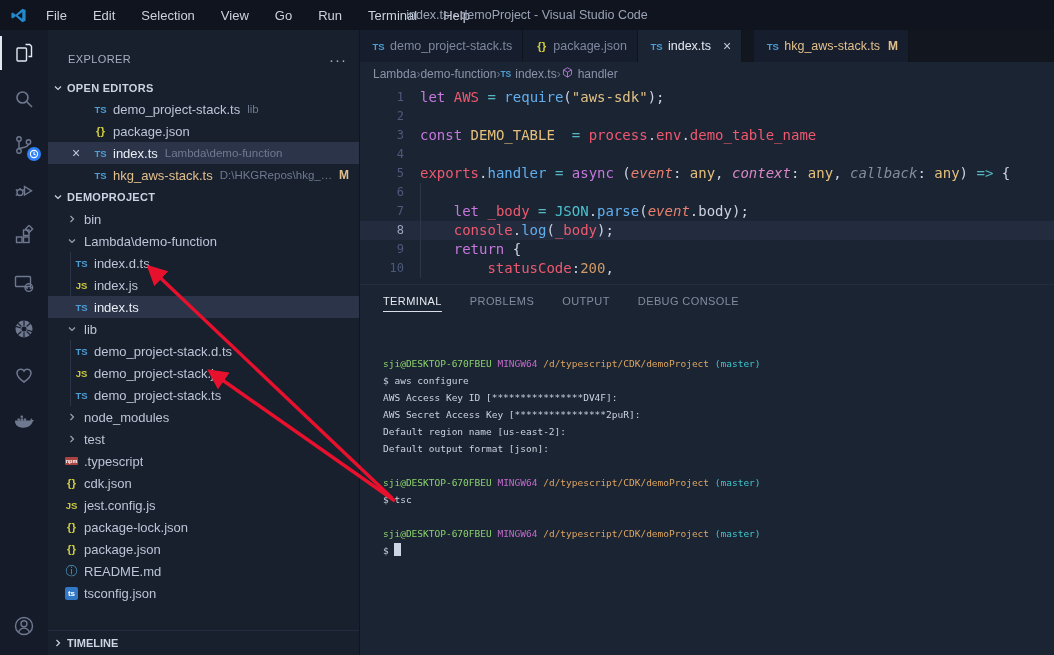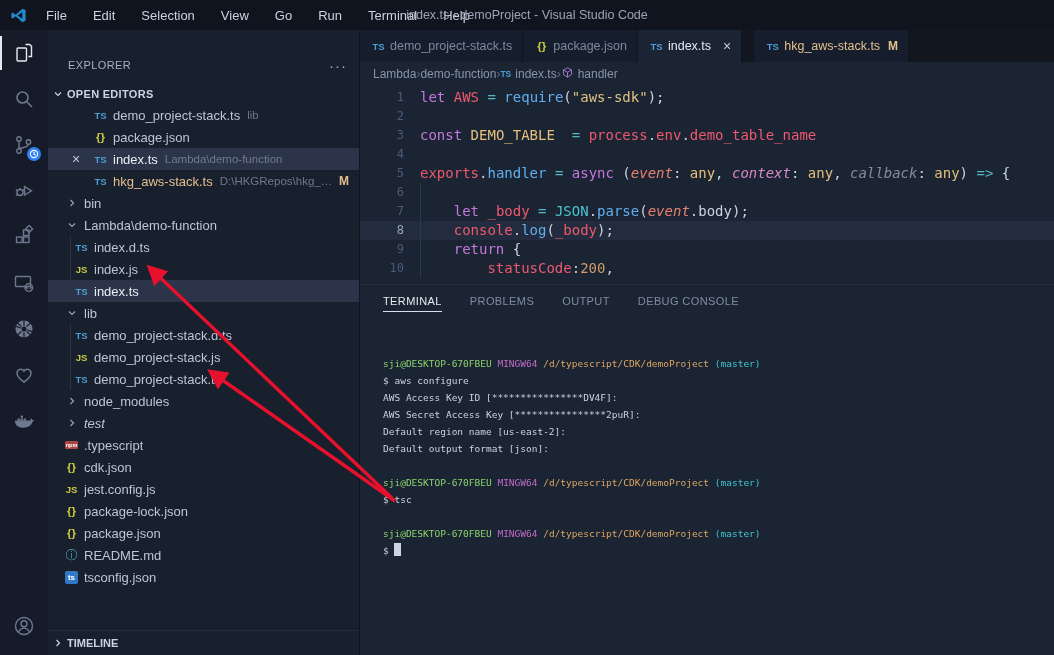--- a/index.html
+++ b/index.html
@@ -24,21 +24,21 @@
   .act-item.active{color:#e4e8f1;}
   .act-item.active::before{content:"";position:absolute;left:0;top:6px;bottom:6px;width:2px;background:#e4e8f1;}
   .act-ic{width:24px;height:24px;display:block;}
   .act-ic svg{width:24px;height:24px;display:block;}
   .act-badge{position:absolute;right:7px;bottom:7px;width:14px;height:14px;border-radius:50%;background:#2f81f7;display:flex;align-items:center;justify-content:center;}
   .act-badge svg{width:10px;height:10px;}
   .act-spacer{flex:1;}
   .act-bottom{margin-bottom:6px;}
   
   .sidebar{width:312px;background:#181f2d;flex:none;display:flex;flex-direction:column;font-size:13px;color:#b9c2d4;border-right:1px solid #10151f;box-sizing:border-box;}
-  .sidebar-header{height:38px;display:flex;align-items:center;justify-content:space-between;padding:16px 12px 0 20px;flex:none;}
+  .sidebar-header{height:38px;display:flex;align-items:center;justify-content:space-between;padding:10px 12px 0 20px;flex:none;}
   .sidebar-title{font-size:11px;color:#a8b0c2;letter-spacing:.4px;}
   .sidebar-more{color:#a8b0c2;font-size:15px;letter-spacing:1px;cursor:pointer;}
   .section-header{height:20px;display:flex;align-items:center;gap:3px;font-size:11px;font-weight:700;color:#ccd3e2;letter-spacing:.3px;padding-left:4px;cursor:pointer;flex:none;}
   .section-header.proj{height:22px;}
   .chev{flex:none;display:inline-flex;}
   .row{height:22px;display:flex;align-items:center;cursor:pointer;position:relative;white-space:nowrap;}
   .row.selected{background:#2b3449;}
   .row .label{color:#bcc5d6;overflow:hidden;text-overflow:ellipsis;}
   .row.selected .label{color:#e9edf4;}
   .row .label.modified{color:#e2c08d;}
@@ -258,20 +258,28 @@
           <span class="desc">Lambda\demo-function</span>
         </div>
         <div class="row oe-row">
           <span class="oe-close"></span>
           <span class="fi fi-ts">TS</span>
           <span class="label modified">hkg_aws-stack.ts</span>
           <span class="desc">D:\HKGRepos\hkg_a...</span>
           <span class="badge-m">M</span>
         </div>
       </div>
+    <div class="section-header proj">
+      <span class="chev">
+          <svg width="12" height="12" viewBox="0 0 12 12">
+            <polyline points="3,4.5 6,7.5 9,4.5" fill="none" stroke="#ccd3e2" stroke-width="1.2"></polyline>
+          </svg>
+        </span>
+      <span>DEMOPROJECT</span>
+    </div>
     <div class="tree">
         <div class="row tree-row" style="padding-left: 15px;">
           <span class="chev" style="width: 17px; flex: 0 0 auto; justify-content: center; margin-right: 4px;">
             <svg width="12" height="12" viewBox="0 0 12 12">
               <polyline points="4.5,3 7.5,6 4.5,9" fill="none" stroke="#99a2b5" stroke-width="1.2"></polyline>
             </svg>
           </span>
           <span class="label">bin</span>
         </div>
         <div class="row tree-row" style="padding-left: 15px;">
@@ -321,21 +329,21 @@
           <span class="label">demo_project-stack.ts</span>
         </div>
         <div class="row tree-row" style="padding-left: 15px;">
           <span class="chev" style="width: 17px; flex: 0 0 auto; justify-content: center; margin-right: 4px;">
             <svg width="12" height="12" viewBox="0 0 12 12">
               <polyline points="4.5,3 7.5,6 4.5,9" fill="none" stroke="#99a2b5" stroke-width="1.2"></polyline>
             </svg>
           </span>
           <span class="label">node_modules</span>
         </div>
-        <div class="row tree-row" style="padding-left: 15px; font-style: italic;">
+        <div class="row tree-row" style="padding-left: 15px;">
           <span class="chev" style="width: 17px; flex: 0 0 auto; justify-content: center; margin-right: 4px;">
             <svg width="12" height="12" viewBox="0 0 12 12">
               <polyline points="4.5,3 7.5,6 4.5,9" fill="none" stroke="#99a2b5" stroke-width="1.2"></polyline>
             </svg>
           </span>
           <span class="label">test</span>
         </div>
         <div class="row tree-row" style="padding-left: 15px;">
           <span class="fi">
             <span class="fi-npm-box">npm</span>

